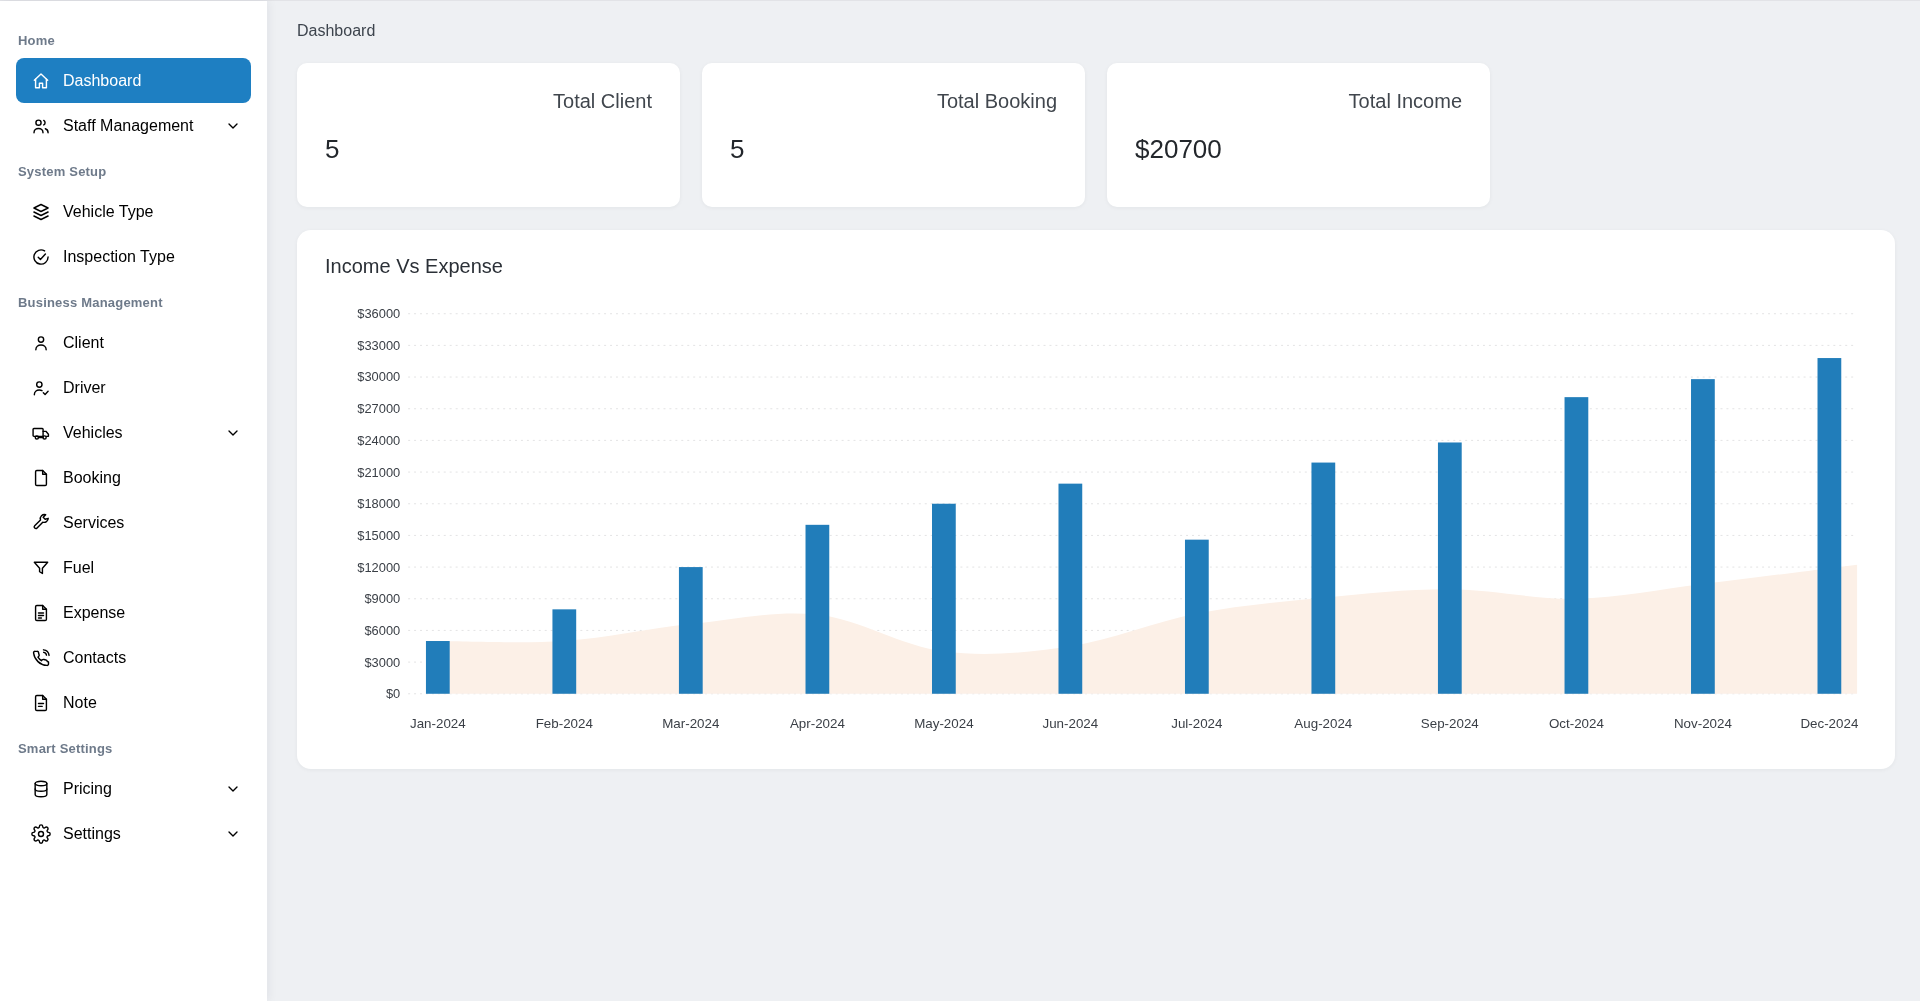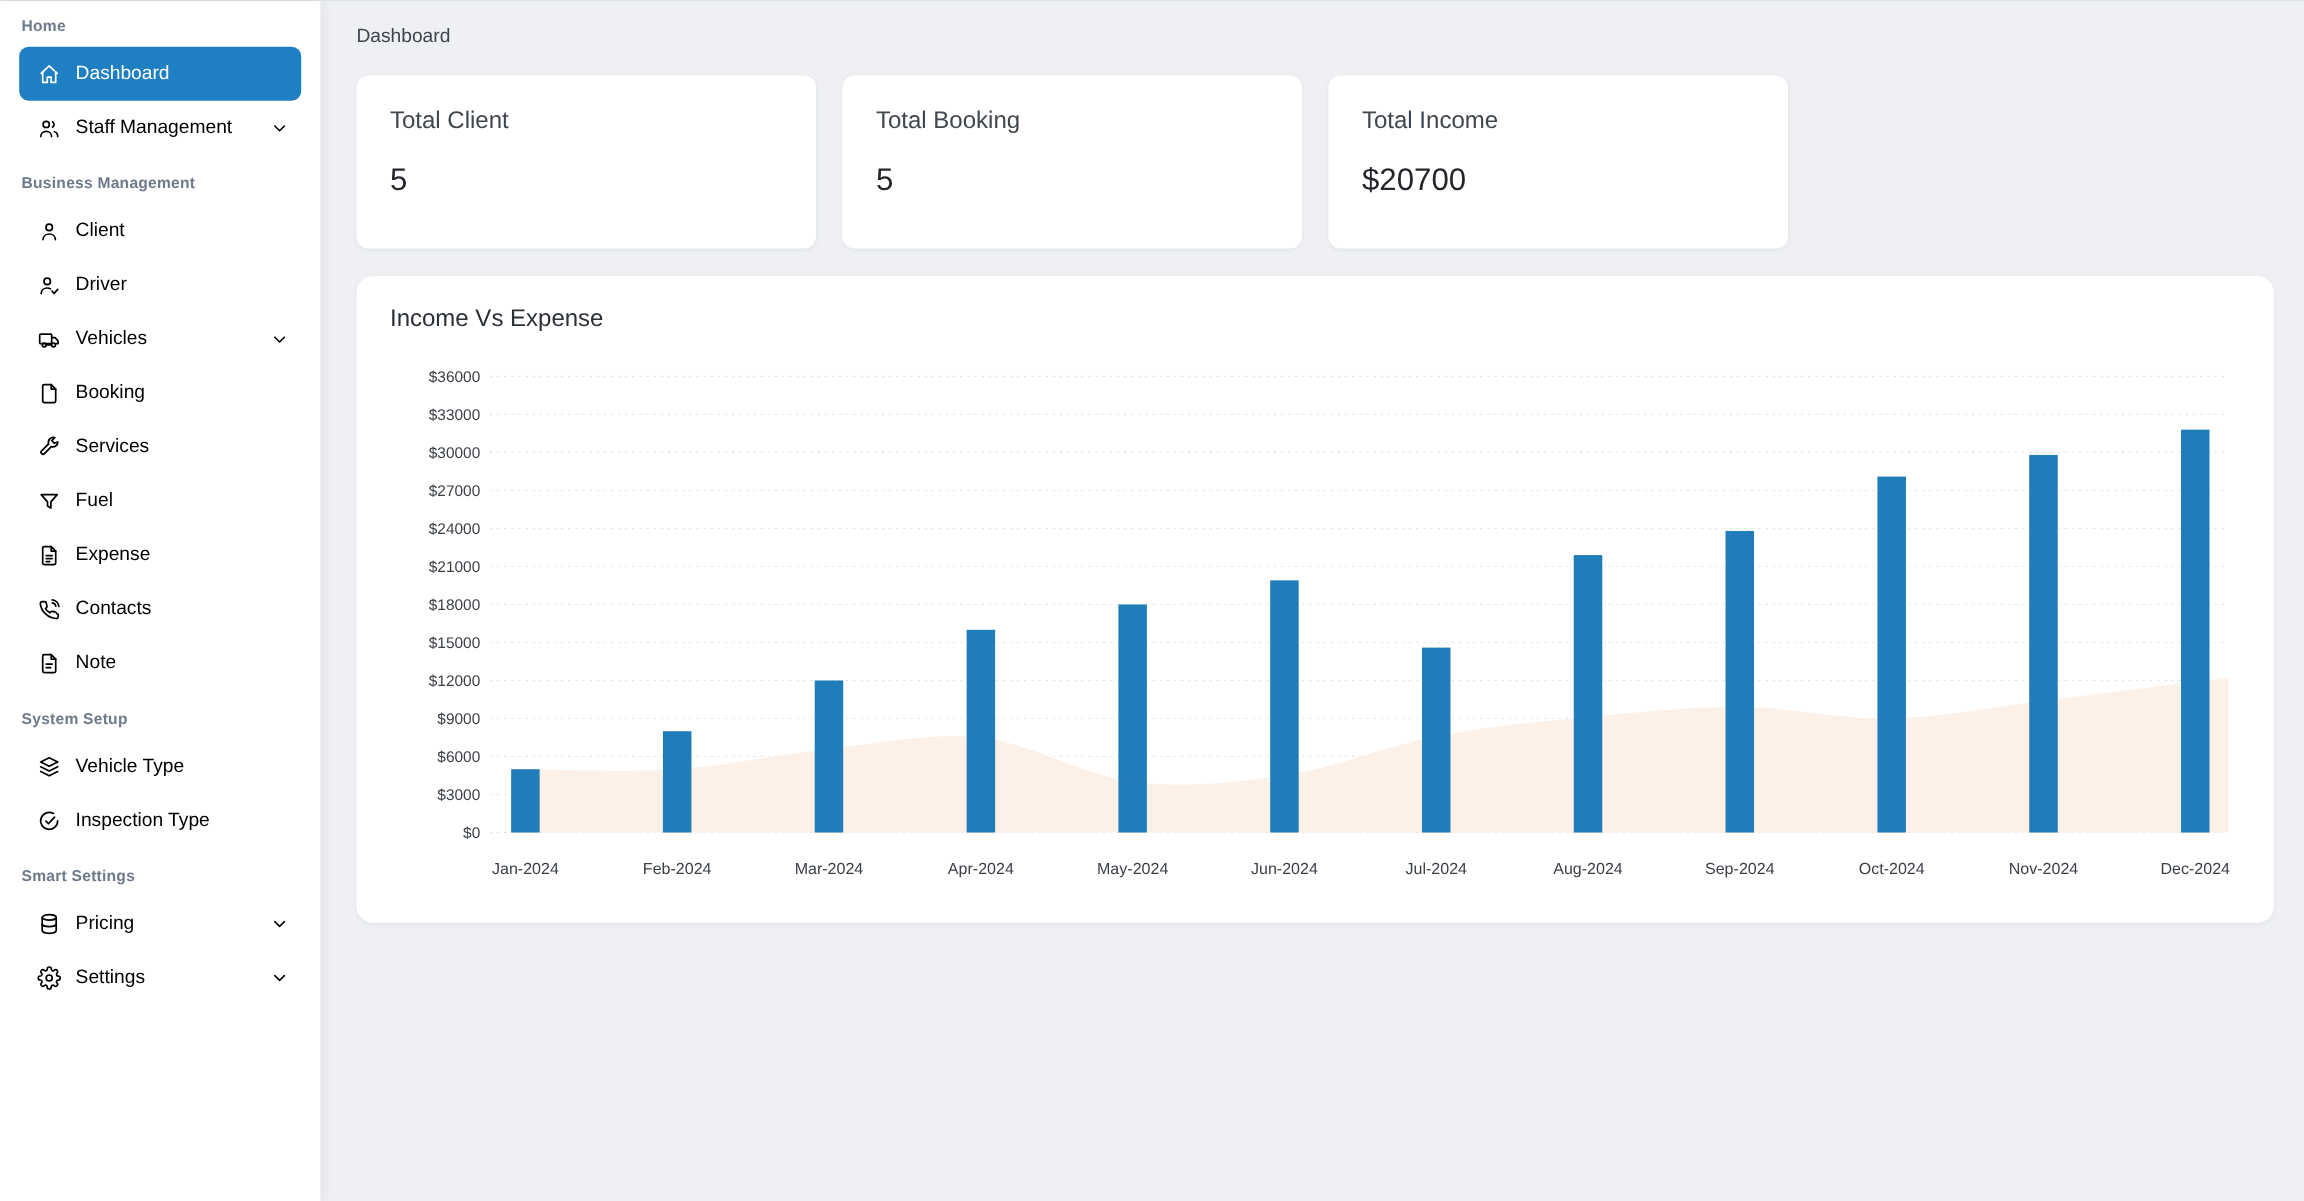--- a/index.html
+++ b/index.html
@@ -8,21 +8,21 @@
     font-family: "Liberation Sans", sans-serif;
     background: #eef0f3;
     color: #3c434b;
   }
   .app { display: flex; width: 100%; min-height: 100vh; border-top: 1px solid #e2e3e7; }
 
   
   .sidebar {
     width: 267px; min-width: 267px; background: #ffffff;
     box-shadow: 1px 0 10px rgba(25, 35, 55, 0.07);
-    z-index: 2; padding-top: 13px;
+    z-index: 2; padding-top: 32px;
   }
   .nav-section-label {
     font-size: 13px; font-weight: bold; color: #6e7a8a;
     padding: 0 18px; margin: 16px 0 10px 0; letter-spacing: .2px;
   }
   .nav-section:first-child .nav-section-label { margin-top: 0; }
   .nav-item {
     display: flex; align-items: center; height: 45px;
     margin: 0 16px; padding: 0 10px 0 15px; border-radius: 8px;
     color: #000000; font-size: 16px; text-decoration: none; cursor: pointer;
@@ -38,21 +38,21 @@
   
   .main { flex: 1; display: flex; flex-direction: column; min-width: 0; }
   .content { flex: 1; padding: 0 25px 0 30px; }
   .page-head { font-size: 16px; color: #3d444d; margin: 21px 0 23px 0; }
 
   .cards { display: grid; grid-template-columns: repeat(4, 1fr); gap: 22px; }
   .card {
     background: #fff; border-radius: 10px; height: 144px; padding: 27px 28px;
     box-shadow: 0 1px 4px rgba(20, 30, 45, 0.05);
   }
-  .card-title { font-size: 20px; color: #40464d; }
+  .card-title { font-size: 20px; color: #40464d; text-align: right; }
   .card-value { font-size: 26px; color: #23272c; margin-top: 21px; }
 
   .chart-card {
     background: #fff; border-radius: 14px; margin-top: 23px;
     padding: 25px 28px 18px 28px;
     box-shadow: 0 1px 4px rgba(20, 30, 45, 0.05);
   }
   .chart-title { font-size: 20px; font-weight: normal; color: #2b3037; }
   #chart { margin-top: 8px; }
   #chart svg { display: block; width: 100%; height: auto; }
@@ -100,20 +100,48 @@
     <span class="nav-chevron">
                 <svg viewBox="0 0 24 24">
                   <polyline points="6 9 12 15 18 9"></polyline>
                 </svg>
               </span>
   </a>
 </div>
   </div>
 
   <div class="nav-section">
+    <div class="nav-section-label">System Setup</div>
+    <div class="nav-items">
+  <a class="nav-item">
+    <span class="nav-icon">
+                <svg viewBox="0 0 24 24">
+                  <path d="M12 3l8.5 4.2L12 11.4 3.5 7.2z"></path>
+                  <path d="M3.5 12l8.5 4.2 8.5-4.2"></path>
+                  <path d="M3.5 16.8L12 21l8.5-4.2"></path>
+                </svg>
+              </span>
+    <span class="nav-label">Vehicle Type</span>
+
+  </a>
+
+  <a class="nav-item">
+    <span class="nav-icon">
+                <svg viewBox="0 0 24 24">
+                  <path d="M20.5 12a8.5 8.5 0 1 1-4.2-7.3"></path>
+                  <path d="M8.7 12.3l2.6 2.6 6-6.5"></path>
+                </svg>
+              </span>
+    <span class="nav-label">Inspection Type</span>
+
+  </a>
+</div>
+  </div>
+
+  <div class="nav-section">
     <div class="nav-section-label">Business Management</div>
     <div class="nav-items">
   <a class="nav-item">
     <span class="nav-icon">
                 <svg viewBox="0 0 24 24">
                   <circle cx="12" cy="7.8" r="3.2"></circle>
                   <path d="M5.8 20c0-3.4 2.8-5.6 6.2-5.6s6.2 2.2 6.2 5.6"></path>
                 </svg>
               </span>
     <span class="nav-label">Client</span>
@@ -207,48 +235,20 @@
 
   <a class="nav-item">
     <span class="nav-icon">
                 <svg viewBox="0 0 24 24">
                   <path d="M14 3H7a1.5 1.5 0 0 0-1.5 1.5v15A1.5 1.5 0 0 0 7 21h10a1.5 1.5 0 0 0 1.5-1.5V7.5z"></path>
                   <path d="M14 3v4.5h4.5"></path>
                   <path d="M9 12.5h6M9 16h4.5"></path>
                 </svg>
               </span>
     <span class="nav-label">Note</span>
-
-  </a>
-</div>
-  </div>
-
-  <div class="nav-section">
-    <div class="nav-section-label">System Setup</div>
-    <div class="nav-items">
-  <a class="nav-item">
-    <span class="nav-icon">
-                <svg viewBox="0 0 24 24">
-                  <path d="M12 3l8.5 4.2L12 11.4 3.5 7.2z"></path>
-                  <path d="M3.5 12l8.5 4.2 8.5-4.2"></path>
-                  <path d="M3.5 16.8L12 21l8.5-4.2"></path>
-                </svg>
-              </span>
-    <span class="nav-label">Vehicle Type</span>
-
-  </a>
-
-  <a class="nav-item">
-    <span class="nav-icon">
-                <svg viewBox="0 0 24 24">
-                  <path d="M20.5 12a8.5 8.5 0 1 1-4.2-7.3"></path>
-                  <path d="M8.7 12.3l2.6 2.6 6-6.5"></path>
-                </svg>
-              </span>
-    <span class="nav-label">Inspection Type</span>
 
   </a>
 </div>
   </div>
 
   <div class="nav-section">
     <div class="nav-section-label">Smart Settings</div>
     <div class="nav-items">
   <a class="nav-item has-chevron">
     <span class="nav-icon">

